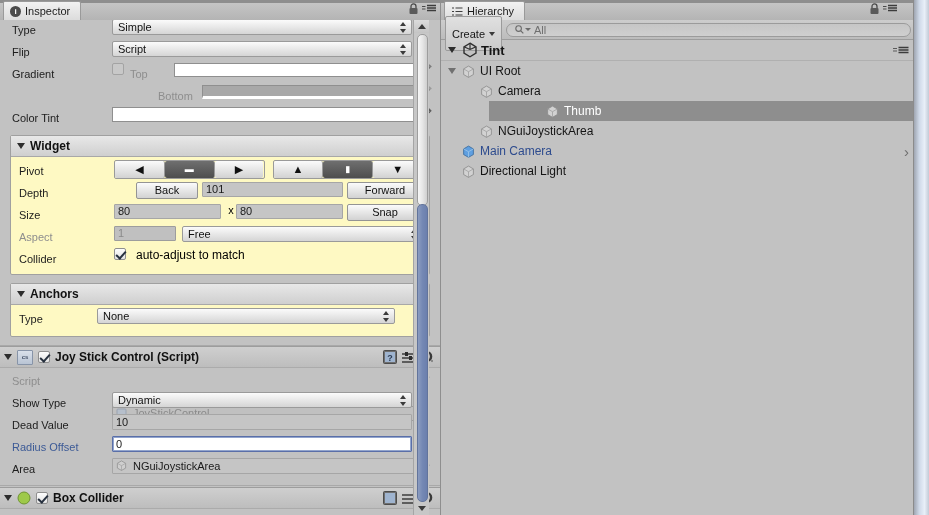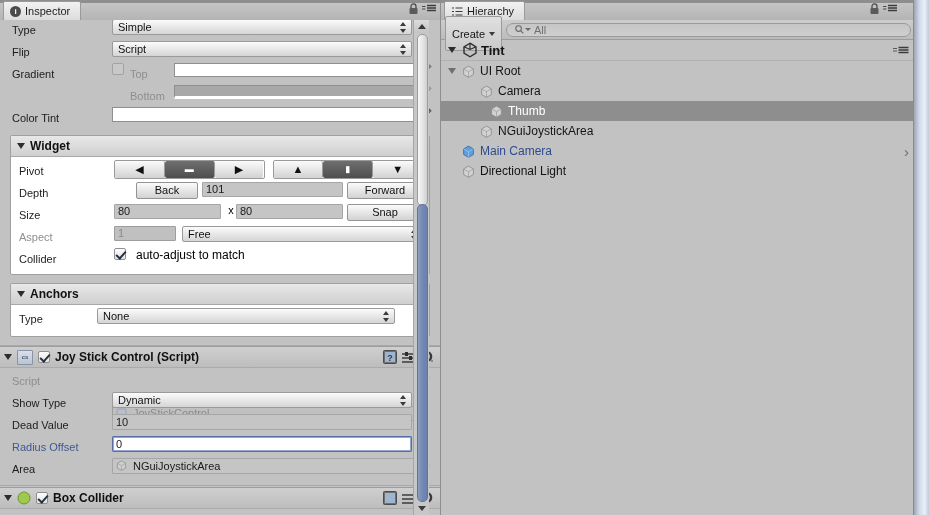--- a/index.html
+++ b/index.html
@@ -86,21 +86,21 @@
   .colorfield{
     flex:1;height:14px;box-sizing:border-box;
     background:#fff;border:1px solid #8f8f8f;
   }
   .colorfield.gray{background:#a8a8a8;border-bottom:3px solid #fff;}
   .eyedrop{width:16px;flex:0 0 16px;display:flex;align-items:center;justify-content:center;}
 
   .group{
     margin:6px 10px 0 10px;
     border:1px solid #a0a0a0;border-radius:2px;
-    background:#ffffff;
+    background:#fef9c3;
   }
   .ghdr{
     height:20px;display:flex;align-items:center;gap:5px;padding:0 6px;
     background:linear-gradient(#e8e8e8,#cfcfcf);
     border-bottom:1px solid #a8a8a8;
     font-weight:bold;font-size:12px;color:#111;
   }
   .gbody{padding:3px 0 4px 0;}
 
   .comp-hdr{
@@ -216,21 +216,21 @@
           <svg width="13" height="13" viewBox="0 0 13 13">
               <path d="M9.5 1.2l2.3 2.3-1.3 1.3-2.3-2.3z" fill="#7b7b7b"></path>
               <path d="M8.2 3.5l1.3 1.3L4 10.3l-2 .7.7-2z" fill="none" stroke="#6a6a6a" stroke-width="1.2"></path>
             </svg>
         </span>
       </div>
 
       <div class="row">
         <span class="lbl"></span>
         <span style="width:12px;flex:0 0 12px;"></span>
-        <span class="lbl dim" style="width:44px;flex:0 0 44px;padding-left:6px;">Bottom</span>
+        <span class="lbl dim" style="width:44px;flex:0 0 44px;padding-left:6px;margin-left:28px;">Bottom</span>
         <span class="colorfield gray"></span>
         <span class="eyedrop">
           <svg width="13" height="13" viewBox="0 0 13 13">
               <path d="M9.5 1.2l2.3 2.3-1.3 1.3-2.3-2.3z" fill="#9a9a9a"></path>
               <path d="M8.2 3.5l1.3 1.3L4 10.3l-2 .7.7-2z" fill="none" stroke="#8a8a8a" stroke-width="1.2"></path>
             </svg>
         </span>
       </div>
 
       <div class="row" style="height:26px;">
@@ -522,21 +522,21 @@
           <div class="hrow" style="padding-left: 22px;">
             <span class="tw"></span>
             <span style="display: inline-flex; width: 15px; flex: 0 0 15px; align-items: center;">
               <svg width="13" height="13" viewBox="0 0 12 12">
                 <path d="M6 1l4.5 2.6v5.2L6 11.4 1.5 8.8V3.6z" fill="#d2d2d2" stroke="#8d8d8d" stroke-width="0.8"></path>
                 <path d="M1.5 3.6L6 6.2l4.5-2.6M6 6.2v5.2" fill="none" stroke="#9d9d9d" stroke-width="0.7"></path>
               </svg>
             </span>
             <span>Camera</span>
           </div>
-          <div class="hrow sel" style="padding-left: 32px;">
+          <div class="hrow sel" style="padding-left: 40px; margin-left: 48px;">
             <span class="tw"></span>
             <span style="display: inline-flex; width: 15px; flex: 0 0 15px; align-items: center;">
               <svg width="13" height="13" viewBox="0 0 12 12">
                 <path d="M6 1l4.5 2.6v5.2L6 11.4 1.5 8.8V3.6z" fill="#d2d2d2" stroke="#8d8d8d" stroke-width="0.8"></path>
                 <path d="M1.5 3.6L6 6.2l4.5-2.6M6 6.2v5.2" fill="none" stroke="#9d9d9d" stroke-width="0.7"></path>
               </svg>
             </span>
             <span>Thumb</span>
           </div>
           <div class="hrow" style="padding-left: 22px;">

